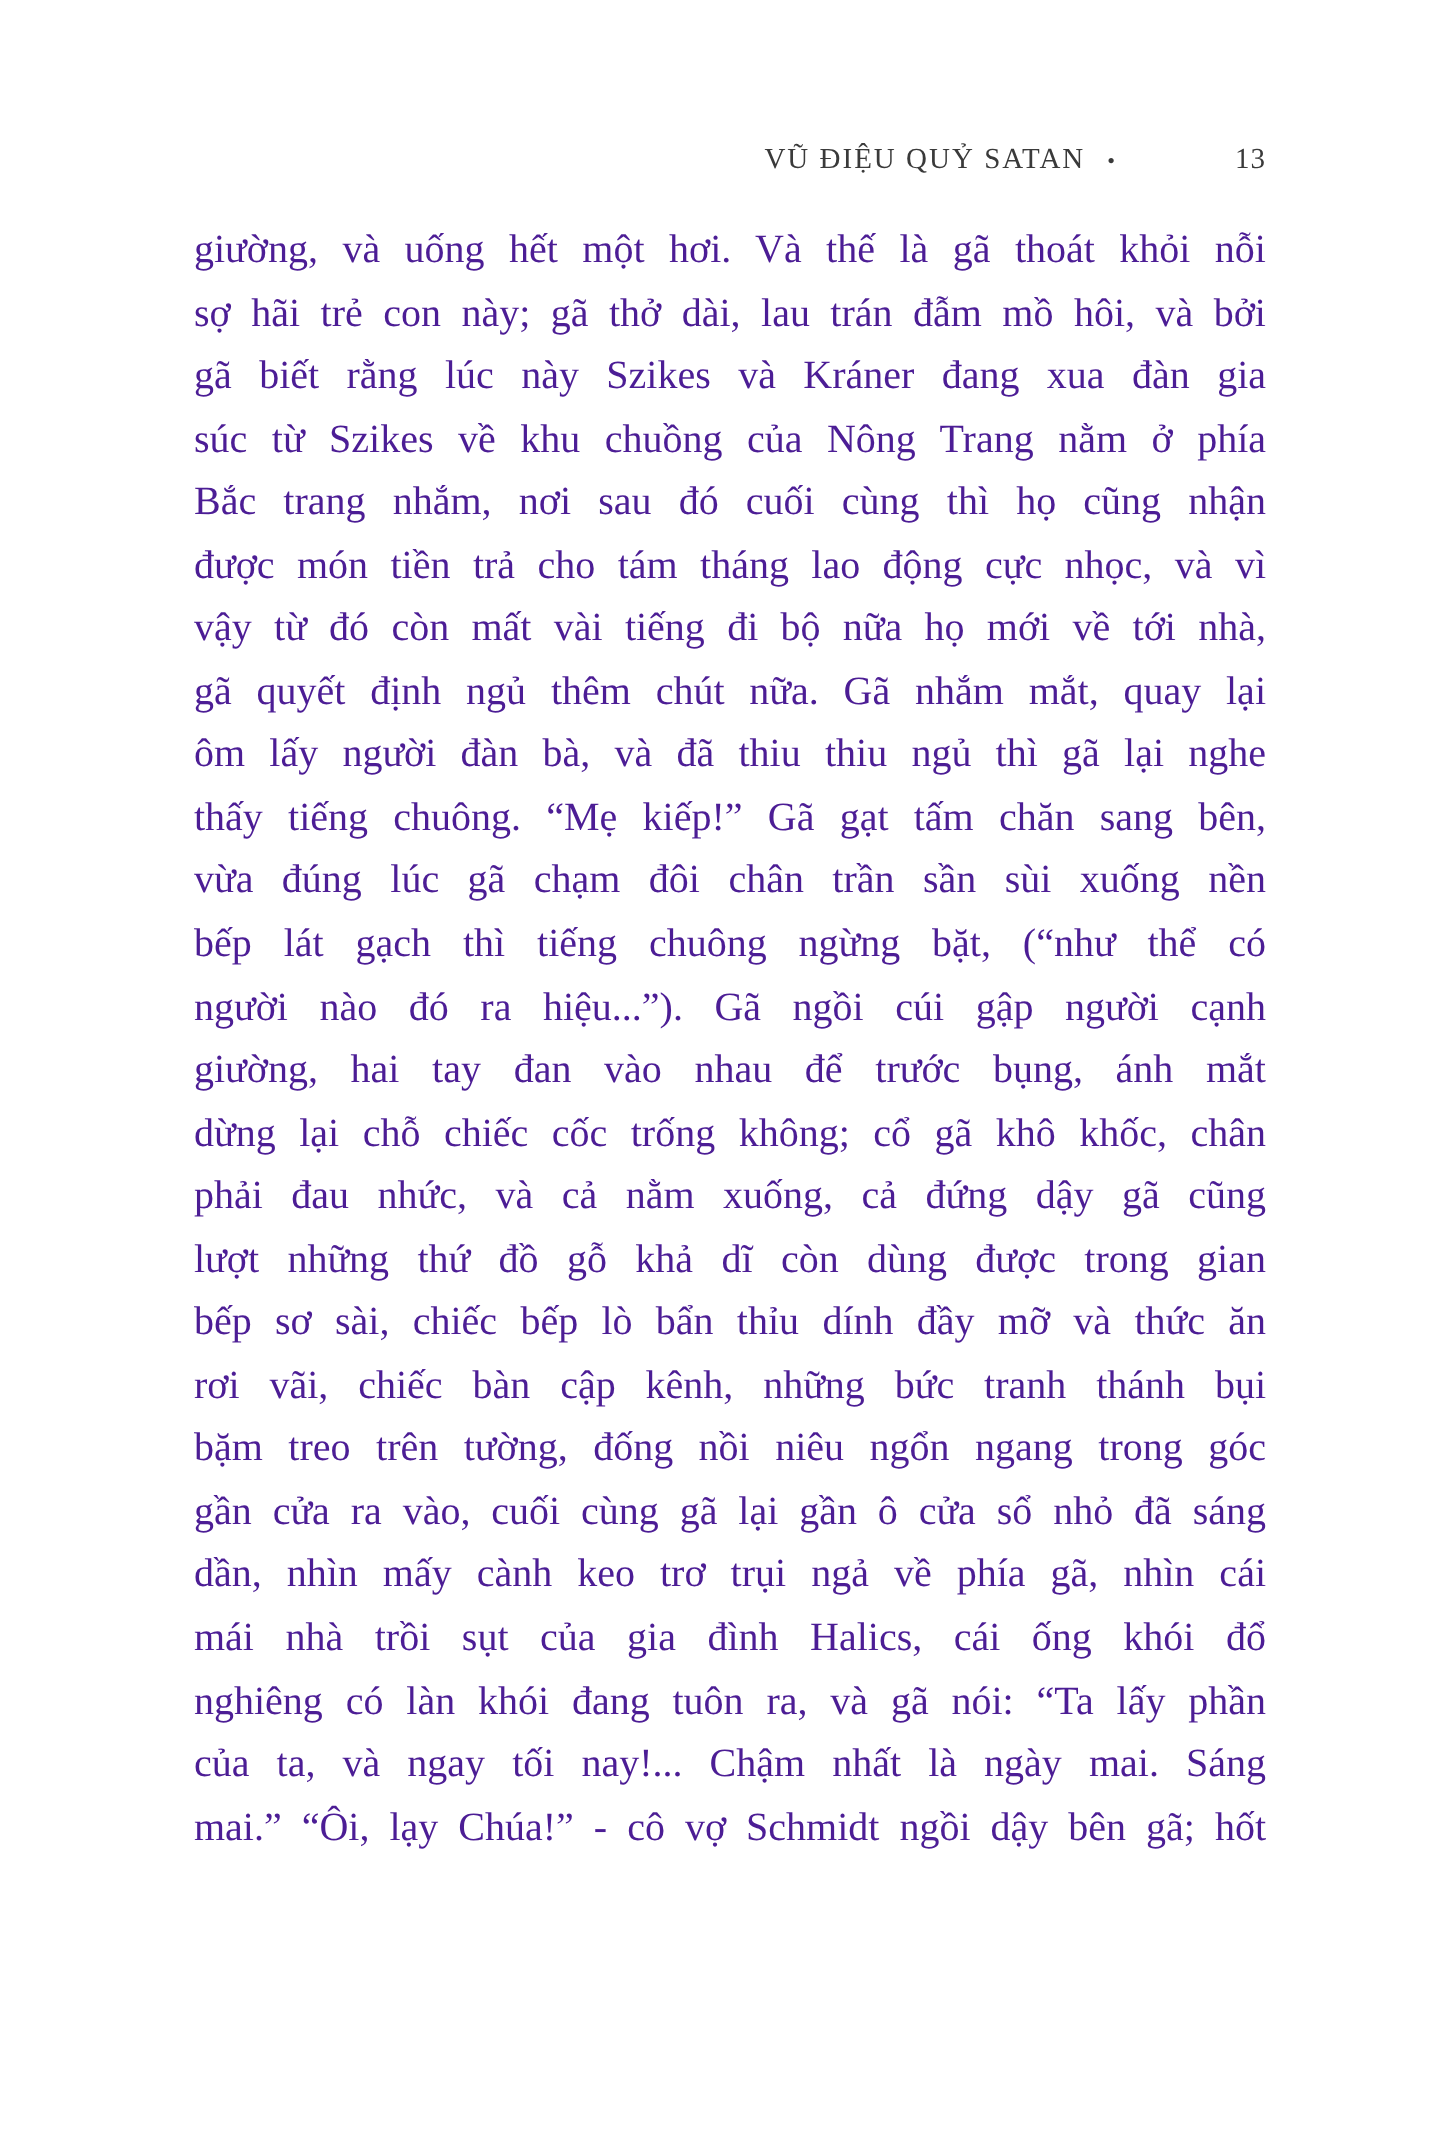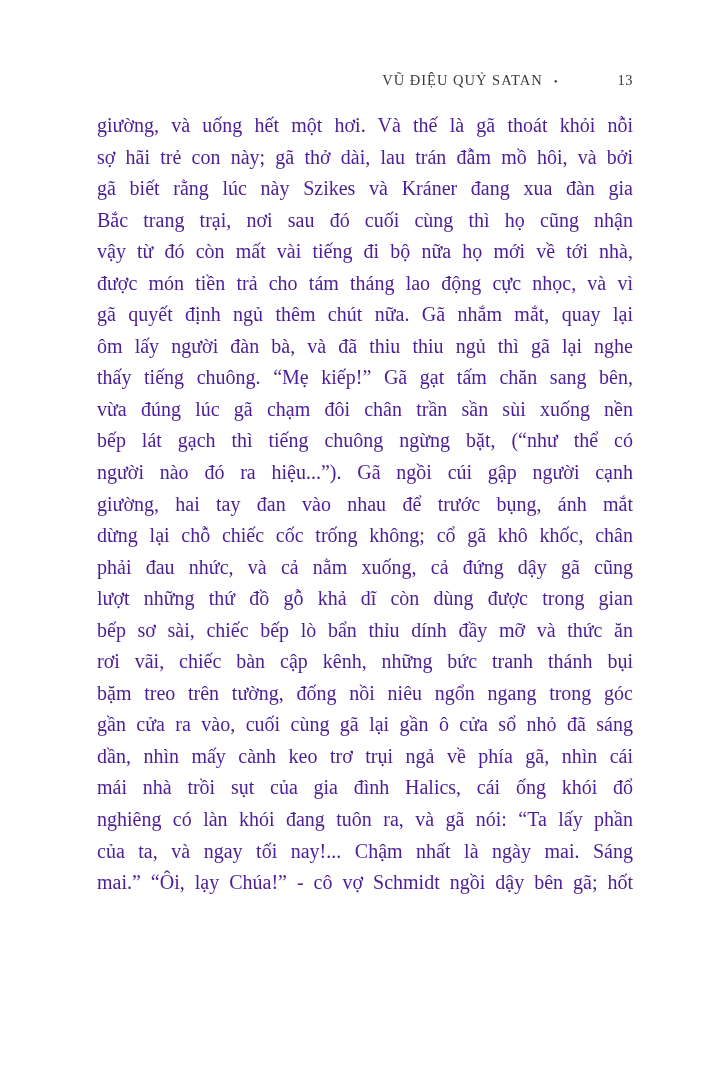--- a/index.html
+++ b/index.html
@@ -61,23 +61,24 @@
   <div class="running-header">
     <span class="header-title">VŨ ĐIỆU QUỶ SATAN</span>
     <span class="header-bullet">•</span>
     <span class="header-page">13</span>
   </div>
 
   <div class="text-block">
     <div class="line">giường, và uống hết một hơi. Và thế là gã thoát khỏi nỗi</div>
     <div class="line">sợ hãi trẻ con này; gã thở dài, lau trán đẫm mồ hôi, và bởi</div>
     <div class="line">gã biết rằng lúc này Szikes và Kráner đang xua đàn gia</div>
-    <div class="line">Bắc trang trại, nơi sau đó cuối cùng thì họ cũng nhận</div>
+    <div class="line">súc từ Szikes về khu chuồng của Nông Trang nằm ở phía</div>
+    <div class="line">Bắc trang nhắm, nơi sau đó cuối cùng thì họ cũng nhận</div>
+    <div class="line">được món tiền trả cho tám tháng lao động cực nhọc, và vì</div>
     <div class="line">vậy từ đó còn mất vài tiếng đi bộ nữa họ mới về tới nhà,</div>
-    <div class="line">được món tiền trả cho tám tháng lao động cực nhọc, và vì</div>
     <div class="line">gã quyết định ngủ thêm chút nữa. Gã nhắm mắt, quay lại</div>
     <div class="line">ôm lấy người đàn bà, và đã thiu thiu ngủ thì gã lại nghe</div>
     <div class="line">thấy tiếng chuông. “Mẹ kiếp!” Gã gạt tấm chăn sang bên,</div>
     <div class="line">vừa đúng lúc gã chạm đôi chân trần sần sùi xuống nền</div>
     <div class="line">bếp lát gạch thì tiếng chuông ngừng bặt, (“như thể có</div>
     <div class="line">người nào đó ra hiệu...”). Gã ngồi cúi gập người cạnh</div>
     <div class="line">giường, hai tay đan vào nhau để trước bụng, ánh mắt</div>
     <div class="line">dừng lại chỗ chiếc cốc trống không; cổ gã khô khốc, chân</div>
     <div class="line">phải đau nhức, và cả nằm xuống, cả đứng dậy gã cũng</div>
     <div class="line">lượt những thứ đồ gỗ khả dĩ còn dùng được trong gian</div>

